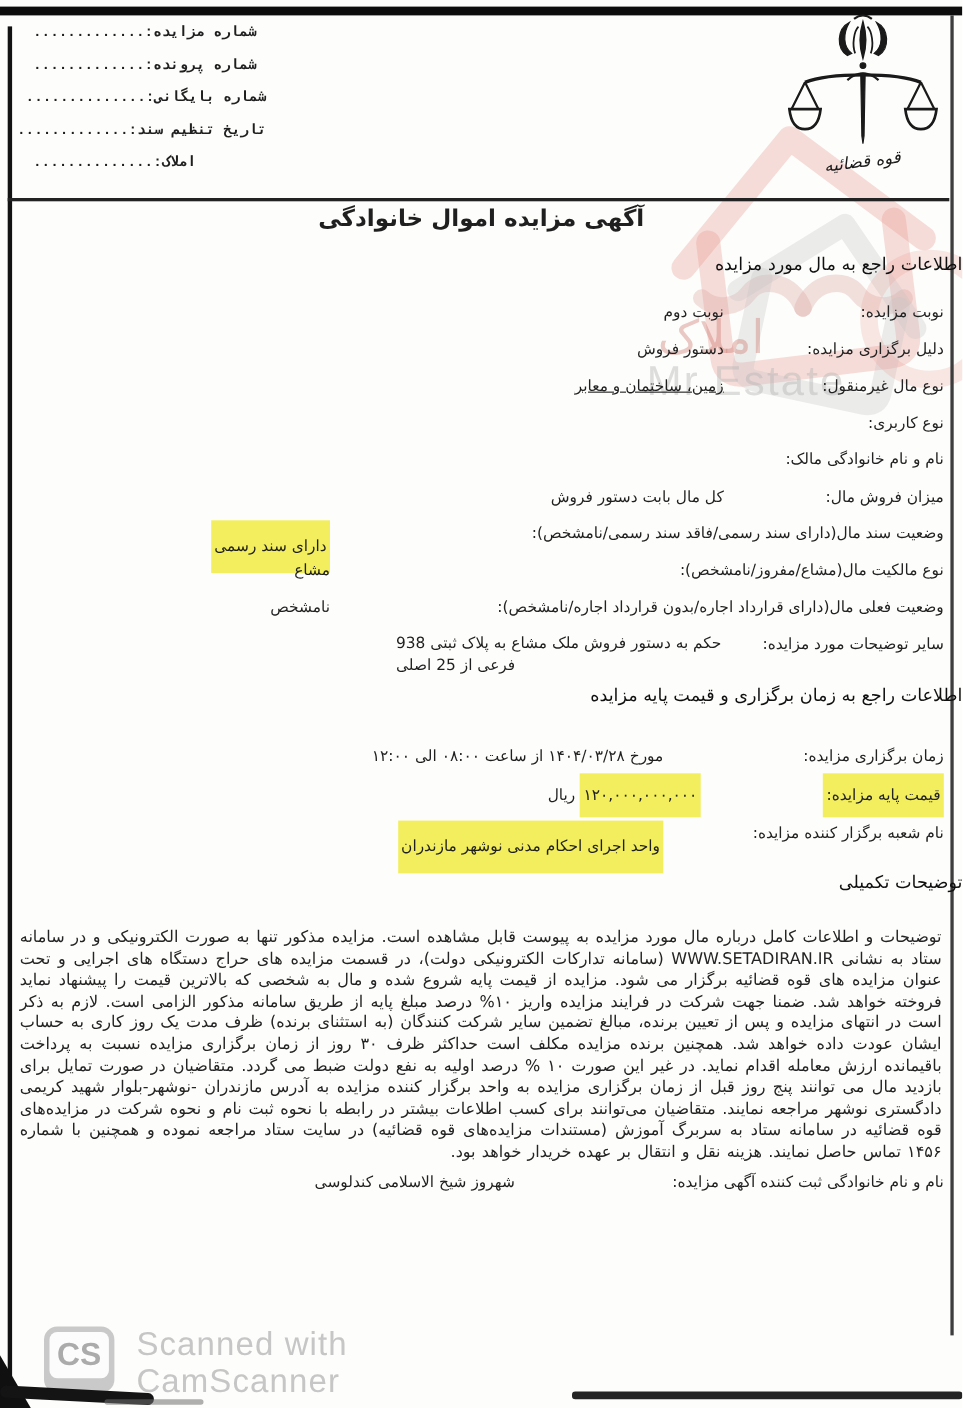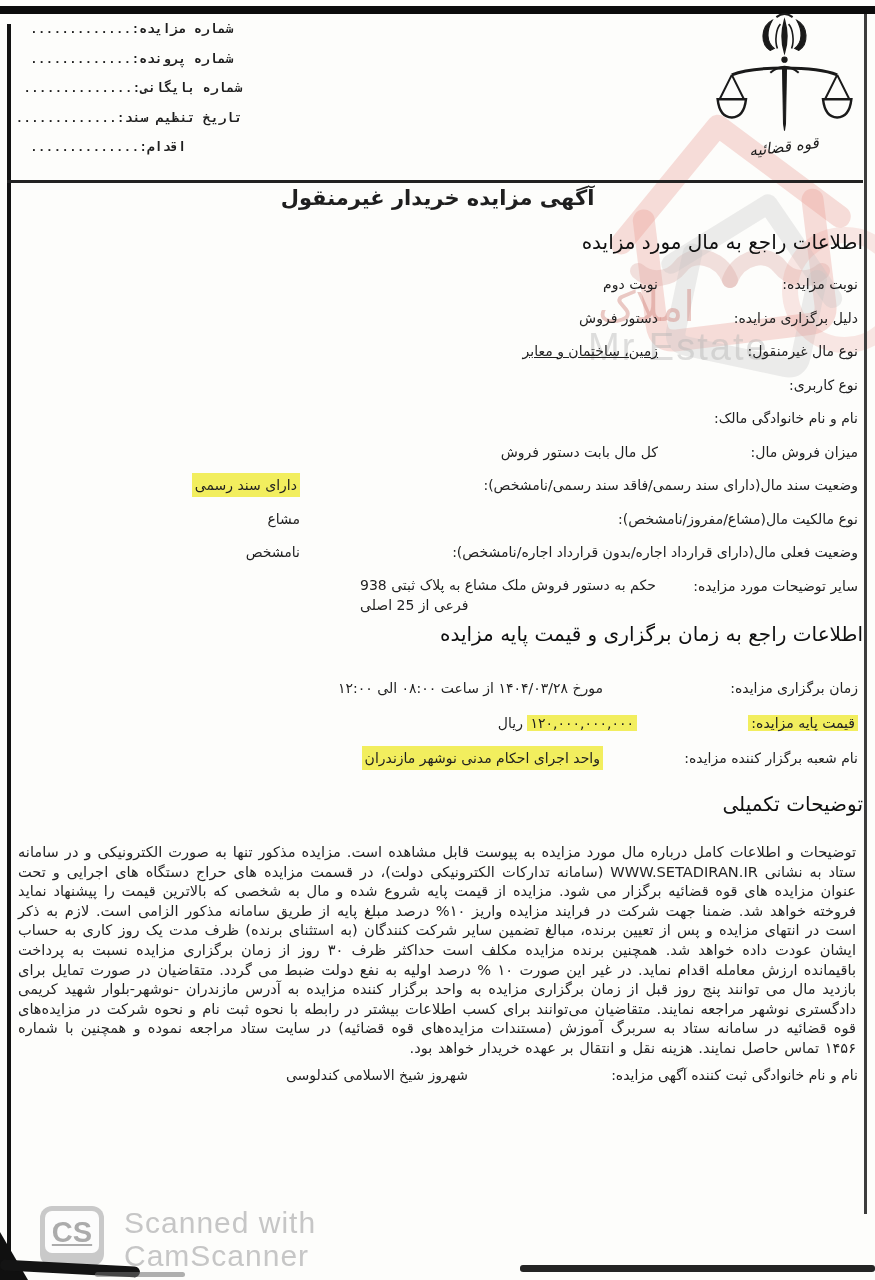--- a/index.html
+++ b/index.html
@@ -15,46 +15,46 @@
 
   
   .hdr-fields{left:30px;top:15px;width:212px;direction:rtl;text-align:left;
               font-size:13px;font-weight:bold;line-height:29.5px;white-space:nowrap;font-family:Liberation Mono, monospace;}
 
   
   .emblem{left:712px;top:10px;}
 
   .title{top:186px;left:0;width:875px;text-align:center;font-size:21px;font-weight:bold;direction:rtl;}
 
-  .h2{right:12px;direction:rtl;text-align:center;font-size:20px;color:#101010;}
+  .h2{right:0;direction:rtl;text-align:center;font-size:16px;color:#101010;}
 
   .rows{right:17px;left:16px;direction:rtl;}
   .frow{position:relative;height:33.5px;line-height:24px;font-size:14px;white-space:nowrap;}
   .frow2{height:35px;}
   .lbl{color:#222;}
   .val{position:absolute;top:0;}
   .val-long{right:188px;width:310px;text-align:left;white-space:normal;line-height:20px;top:1px;}
-  .hl{background:#f2ee5e;padding:0 3px;}
+  .hl{background:#f2ee5e;padding:12px 3px;}
 
   .notes-body{top:842px;left:18px;width:838px;direction:rtl;text-align:justify;
               font-size:14.6px;line-height:19.6px;word-spacing:1px;color:#242424;}
 
   .registrar{top:1062px;right:17px;left:16px;direction:rtl;font-size:14px;height:30px;line-height:26px;white-space:nowrap;}
   .registrar .val{right:390px;}
 
   
   .wm-fa{left:598px;top:282px;font-size:42px;color:rgba(205,120,112,.40);direction:rtl;}
   .wm-en{left:588px;top:326px;font-size:38px;color:rgba(182,182,182,.45);
          font-family:"Liberation Sans",sans-serif;letter-spacing:2px;}
 
   
   .cs-logo{left:40px;top:1206px;width:64px;height:60px;background:#c9c9c9;border-radius:12px;}
   .cs-logo .inner{position:absolute;left:5px;top:5px;right:5px;bottom:13px;background:#fcfcfc;
                   border-radius:7px;display:flex;align-items:center;justify-content:center;
-                  font-weight:bold;font-size:29px;color:#ababab;font-family:"Liberation Sans",sans-serif;text-decoration:underline;}
+                  font-weight:bold;font-size:29px;color:#ababab;font-family:"Liberation Sans",sans-serif;}
   .cs-text{left:124px;top:1206px;font-size:30px;line-height:33px;color:#c6c6c6;
            font-family:"Liberation Sans",sans-serif;letter-spacing:1px;}
 
   
   .corner-bl{left:0;bottom:0;width:0;height:0;border-left:28px solid #101010;border-top:48px solid transparent;}
   .edge-1{left:0;bottom:6px;width:140px;height:11px;background:#141414;border-radius:6px;transform:rotate(3deg);}
   .edge-2{left:520px;bottom:8px;width:355px;height:7px;background:#242424;border-radius:3px;}
   .edge-3{left:95px;bottom:3px;width:90px;height:5px;background:#6f6f6f;opacity:.55;border-radius:3px;}
 </style>
 </head>
@@ -83,21 +83,21 @@
   <div class="abs top-bar"></div>
   <div class="abs left-border"></div>
   <div class="abs right-border"></div>
   <div class="abs hrule"></div>
 
   <div class="abs hdr-fields">
     <div>شماره مزایده:.............</div>
     <div>شماره پرونده:.............</div>
     <div>شماره بایگانی:..............</div>
     <div>تاریخ تنظیم سند:.............</div>
-    <div>اقدام:..............</div>
+    <div>املاک:..............</div>
   </div>
 
   <svg class="abs emblem" width="145" height="152" viewBox="0 0 140 150">
     <g fill="#1a1a1a" stroke="#1a1a1a">
       <path d="M62 7 Q70 1 78 7" fill="none" stroke-width="2"></path>
       <path d="M56 40 C46 34 46 16 58 10 C52 20 52 32 60 38 Z" stroke-width="1"></path>
       <path d="M84 40 C94 34 94 16 82 10 C88 20 88 32 80 38 Z" stroke-width="1"></path>
       <path d="M70 10 C67 20 67 32 70 42 C73 32 73 20 70 10 Z" stroke-width="1.6"></path>
       <path d="M63 38 C60 30 62 18 66 14" fill="none" stroke-width="1.6"></path>
       <path d="M77 38 C80 30 78 18 74 14" fill="none" stroke-width="1.6"></path>
@@ -106,21 +106,21 @@
       <path d="M56 62 Q70 50 84 62" fill="none" stroke-width="2"></path>
       <polygon points="68,56 72,56 71,112 70,119 69,112"></polygon>
       <path d="M18 64 L6 88 M18 64 L30 88" fill="none" stroke-width="2"></path>
       <path d="M4 88 L32 88 Q30 106 18 106 Q6 106 4 88 Z" fill="none" stroke-width="2.4"></path>
       <path d="M122 64 L110 88 M122 64 L134 88" fill="none" stroke-width="2"></path>
       <path d="M108 88 L136 88 Q134 106 122 106 Q110 106 108 88 Z" fill="none" stroke-width="2.4"></path>
     </g>
     <text x="70" y="140" text-anchor="middle" font-size="15" font-style="italic" fill="#1a1a1a" transform="rotate(-7 70 140)">قوه قضائیه</text>
   </svg>
 
-  <div class="abs title">آگهی مزایده خریدار غیرمنقول</div>
+  <div class="abs title">آگهی مزایده اموال خانوادگی</div>
 
   <div class="abs h2" style="top:230px;">اطلاعات راجع به مال مورد مزایده</div>
   <div class="abs rows" style="top:272px;">
     <div class="frow">
       <span class="lbl">نوبت مزایده:</span>
       <span class="val" style="right:200px;">نوبت دوم</span>
     </div>
     <div class="frow">
       <span class="lbl">دلیل برگزاری مزایده:</span>
       <span class="val" style="right:200px;">دستور فروش</span>

